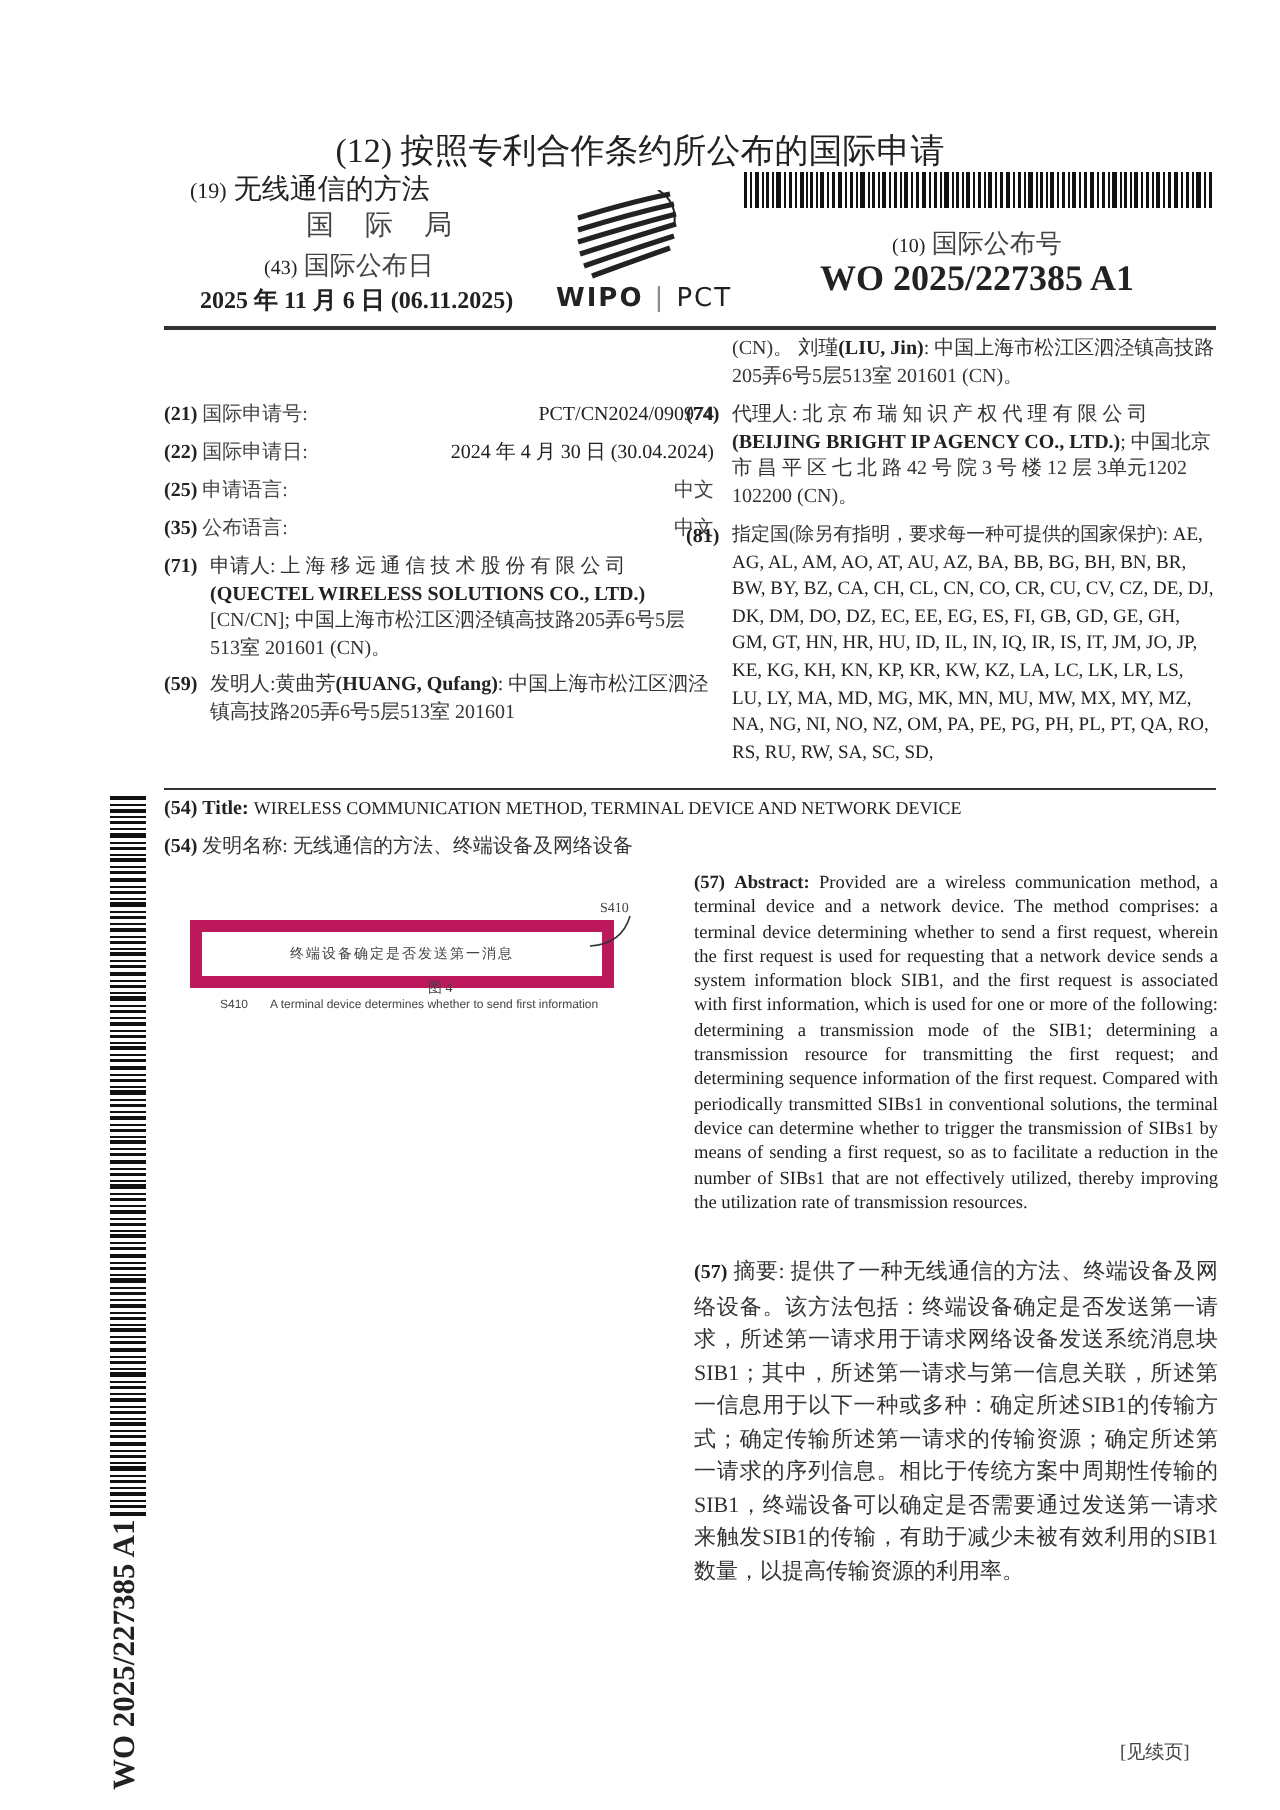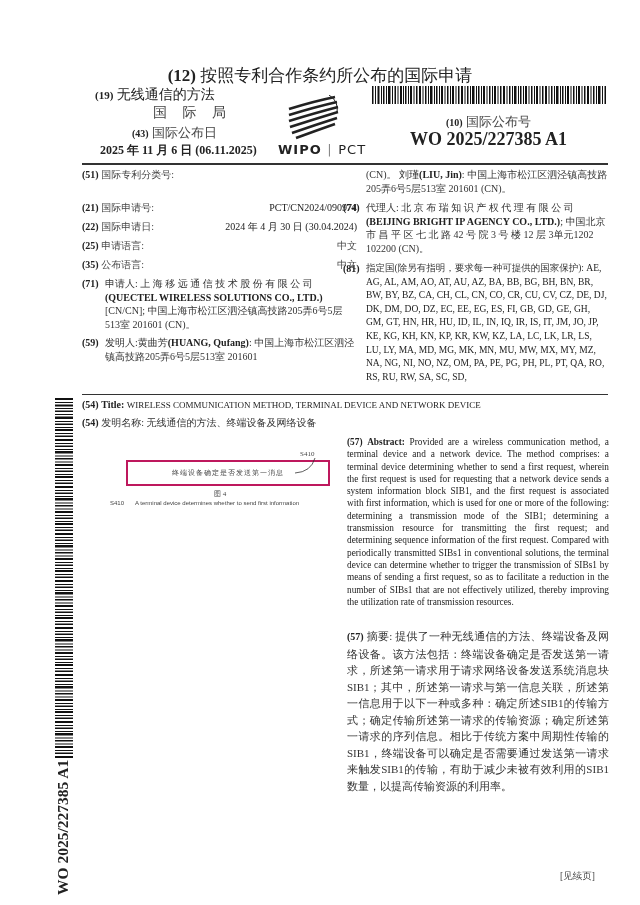--- a/index.html
+++ b/index.html
@@ -1,40 +1,40 @@
 <!DOCTYPE html>
 <html><head>
 <meta charset="utf-8">
 <style>
   html, body { margin: 0; padding: 0; background: #ffffff; }
   body { width: 640px; height: 905px; position: relative; overflow: hidden;
          font-family: "Liberation Serif", "DejaVu Serif", serif; color: #222; }
   .abs { position: absolute; }
-  .b { font-weight: bold; }
+  .b { font-weight: normal; }
   .hdr-title { left: 0; width: 640px; top: 64px; text-align: center; font-size: 17px; }
   .org { left: 95px; top: 86px; font-size: 14px; }
   .org2 { left: 153px; top: 104px; font-size: 14px; letter-spacing: 6px; color: #444; }
   .pubdate-label { left: 132px; top: 124px; font-size: 13px; }
   .pubdate { left: 100px; top: 142px; font-size: 12px; font-weight: bold; }
   .wipo-logo { left: 285px; top: 95px; width: 60px; height: 48px; }
   .wipo-text { left: 278px; top: 142px; font-family: "DejaVu Sans", sans-serif; font-weight: bold; font-size: 13px; letter-spacing: 1px; }
   .wipo-text .pct { font-weight: normal; }
   .barcode-top { left: 372px; top: 86px; width: 235px; height: 18px; }
   .pubno-label { left: 446px; top: 113px; font-size: 13px; }
   .pubno { left: 410px; top: 129px; font-size: 18px; font-weight: bold; }
   .rule { left: 82px; width: 526px; height: 2px; background: #333; }
   .field { font-size: 10px; line-height: 13px; }
   .label-num { font-weight: bold; }
   .lc { left: 82px; width: 275px; }
   .rc { left: 366px; width: 242px; }
   .row-lr { display: flex; justify-content: space-between; }
   .indent { padding-left: 23px; }
   .title-en { left: 82px; top: 399px; font-size: 10px; }
   .title-cn { left: 82px; top: 416px; font-size: 10px; }
-  .fig-box { left: 95px; top: 460px; width: 200px; height: 22px; border: 2px solid #be185d; font-size: 7px; text-align: center; line-height: 22px; color: #444; letter-spacing: 1px; margin-left: 31px; }
+  .fig-box { left: 95px; top: 460px; width: 200px; height: 22px; border: 6px solid #be185d; font-size: 7px; text-align: center; line-height: 22px; color: #444; letter-spacing: 1px; }
   .fig-ref { left: 300px; top: 450px; font-size: 7px; color: #444; }
   .fig-lead { left: 295px; top: 456px; width: 30px; height: 18px; }
   .fig-caption { left: 190px; top: 489px; font-size: 7px; color: #444; margin-left: 24px; }
   .fig-desc { left: 135px; top: 499px; width: 190px; font-family: "Liberation Sans", sans-serif; font-size: 6px; color: #444; line-height: 8px; }
   .fig-desc .code { position: absolute; left: -25px; top: 0; }
   .abstract-en { left: 347px; top: 436px; width: 262px; font-size: 9.3px; line-height: 12.3px; text-align: justify; }
   .abstract-cn { left: 347px; top: 628px; width: 262px; font-size: 11px; line-height: 16.5px; text-align: justify; color: #333; }
   .continued { left: 560px; top: 870px; font-size: 9.5px; color: #444; }
   .side-barcode { left: 55px; top: 398px; width: 18px; height: 360px; }
   .side-pubno { left: 54px; top: 765px; width: 22px; height: 130px; }
@@ -170,21 +170,20 @@
 
 <div class="abs pubno-label">
   <span class="b" style="font-size:10px">(10)</span>
   <span style="color:#444">国际公布号</span>
 </div>
 <div class="abs pubno">WO 2025/227385 A1</div>
 
 <div class="abs rule" style="top:163px"></div>
 
 <div class="abs field lc" style="top:168px">
-  <div><span class="label-num">(51)</span> <span style="color:#444">国际专利分类号:</span></div>
 </div>
 
 <div class="abs field lc row-lr" style="top:201px">
   <span><span class="label-num">(21)</span> <span style="color:#444">国际申请号:</span></span>
   <span>PCT/CN2024/090974</span>
 </div>
 
 <div class="abs field lc row-lr" style="top:220px">
   <span><span class="label-num">(22)</span> <span style="color:#444">国际申请日:</span></span>
   <span>2024 年 4 月 30 日 (30.04.2024)</span>

